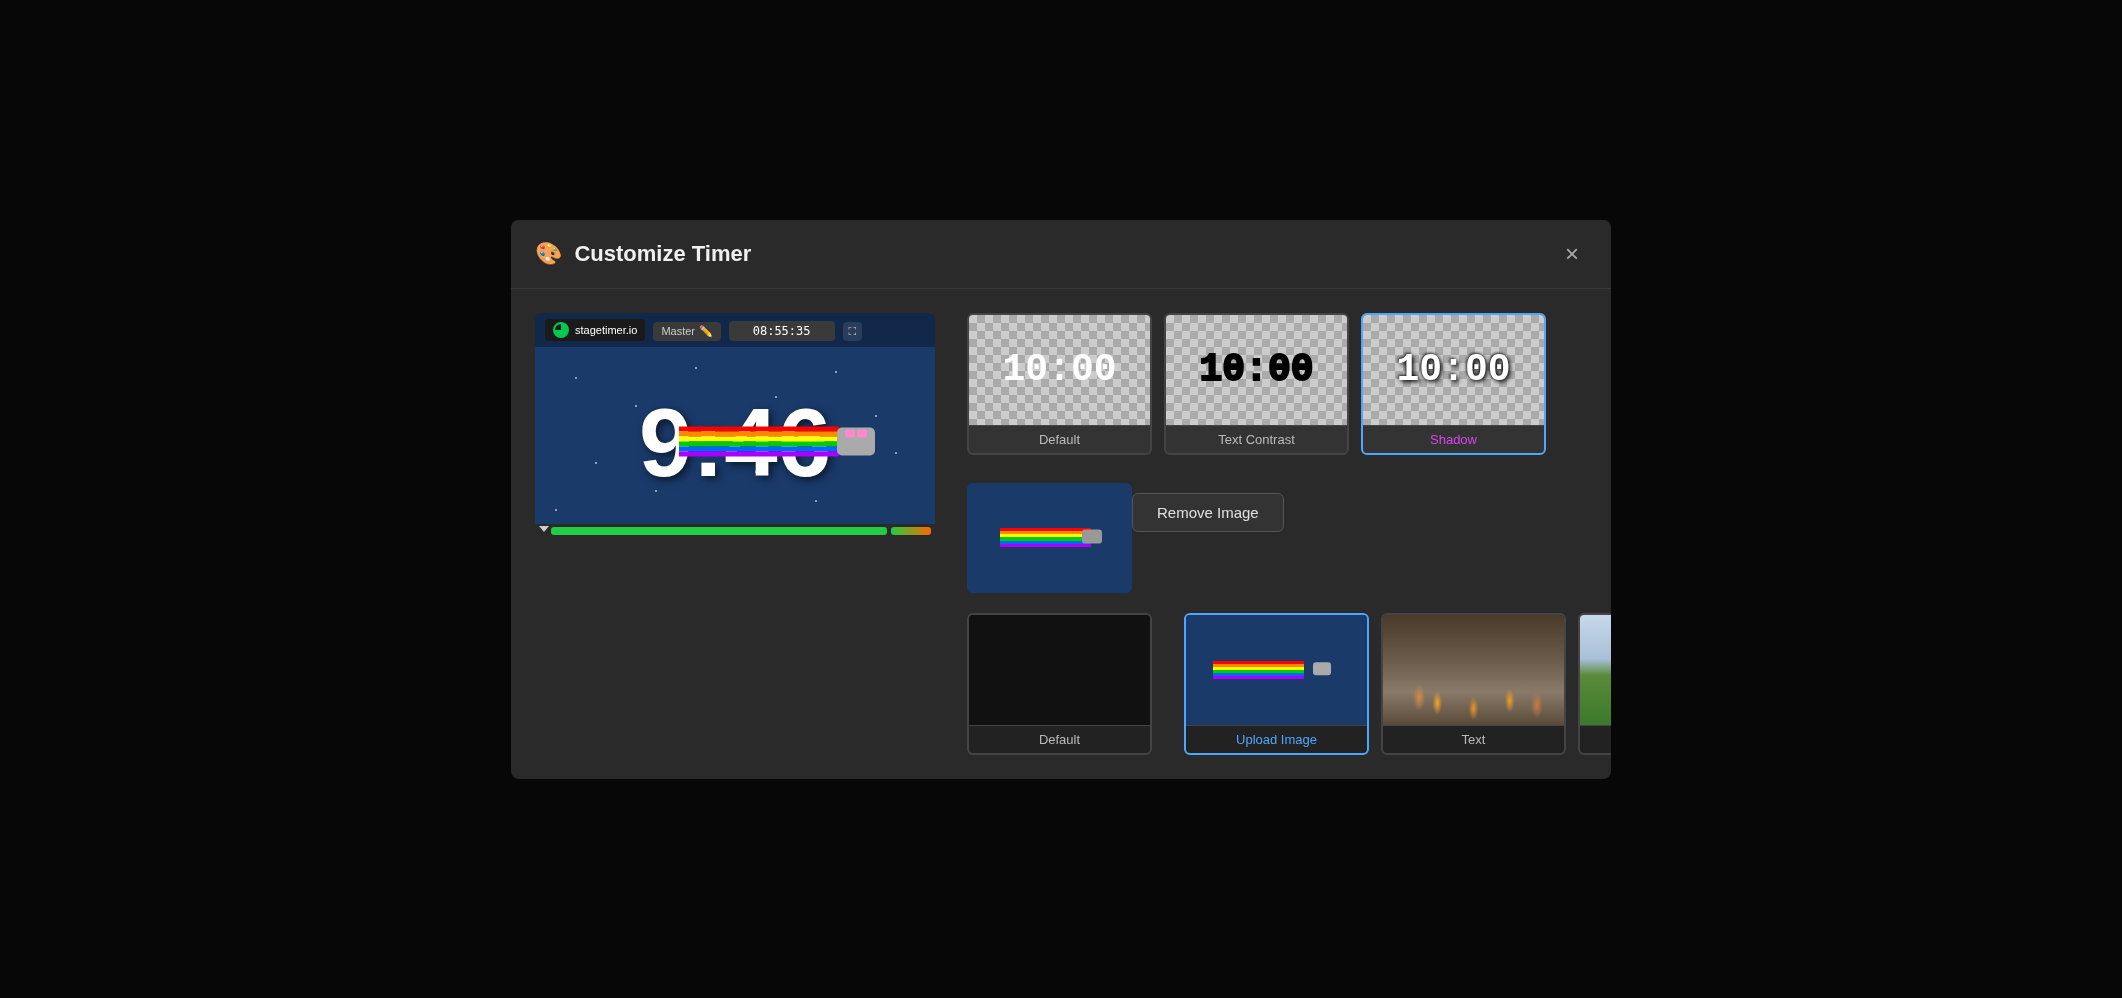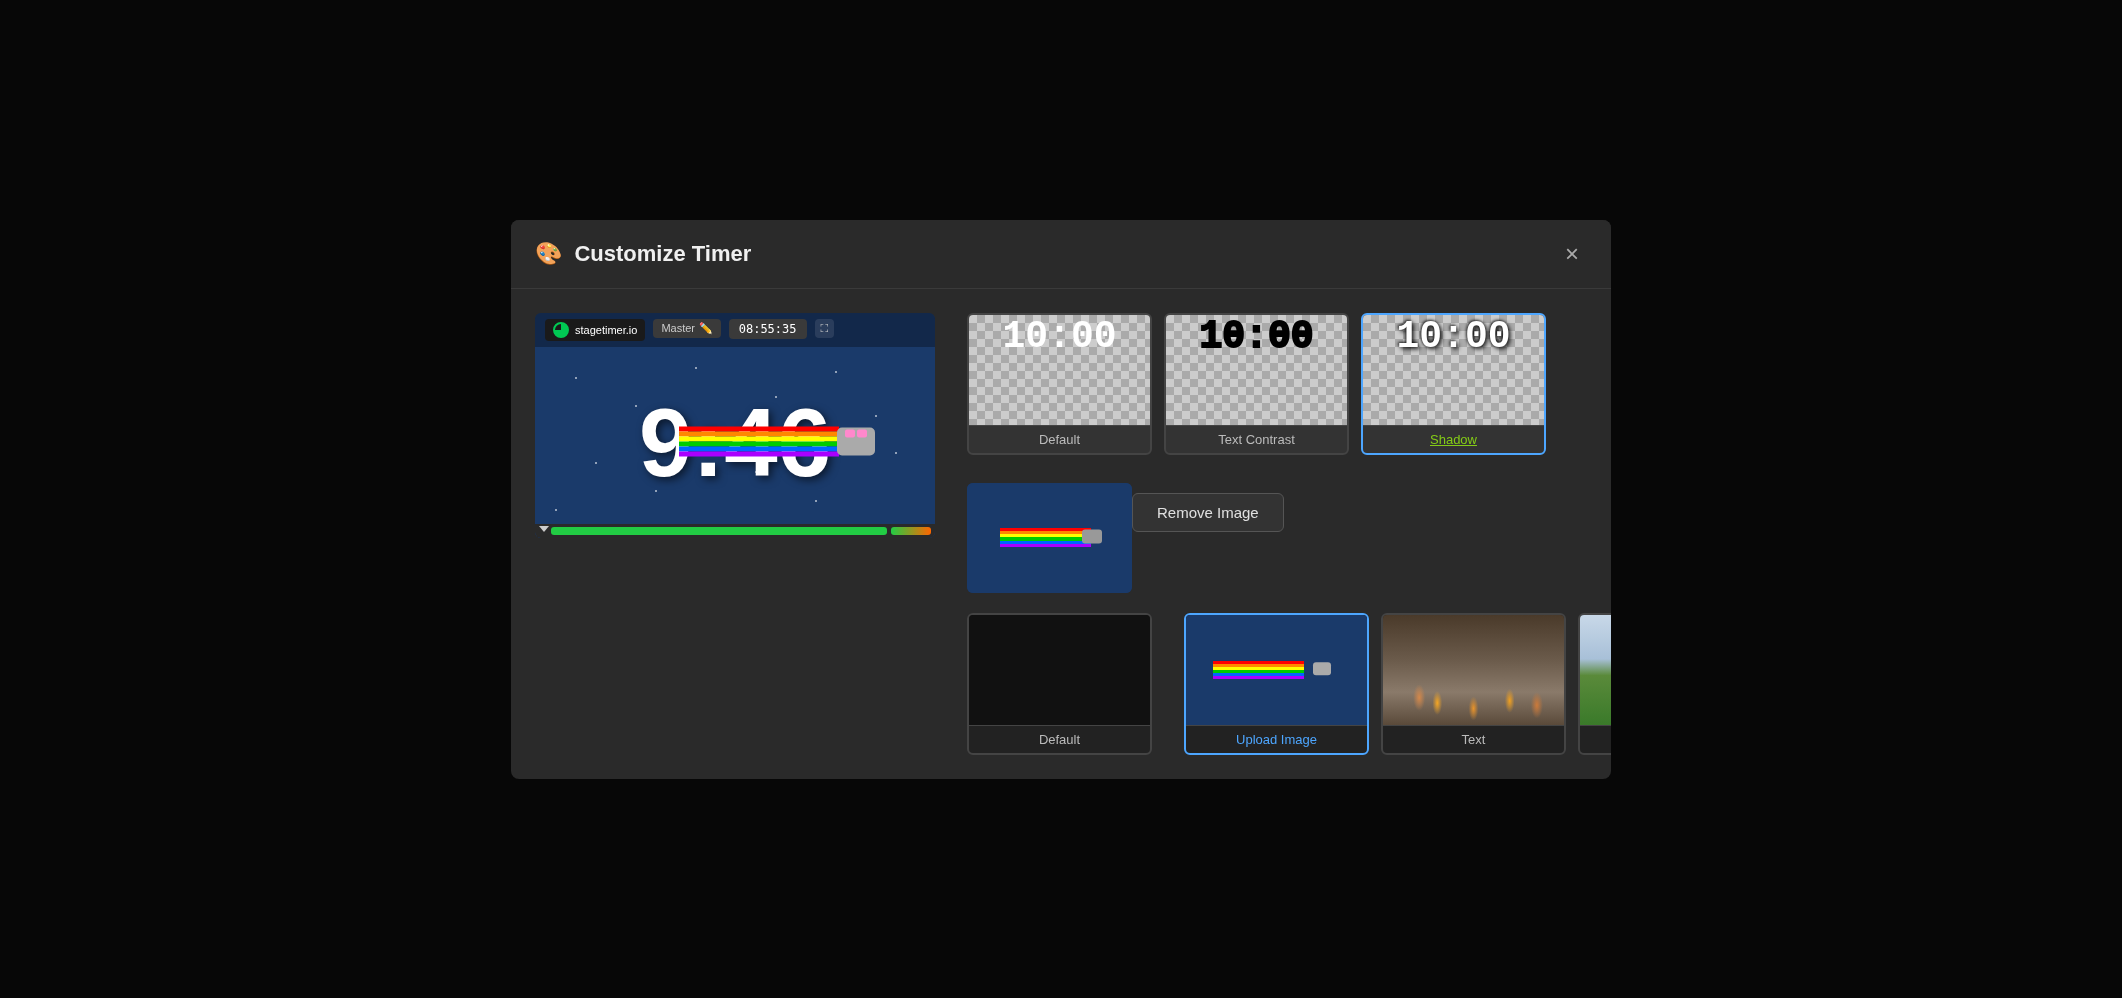--- a/index.html
+++ b/index.html
@@ -84,21 +84,21 @@
       width: 100%;
       aspect-ratio: 16/9;
       border-radius: 6px;
       overflow: hidden;
       position: relative;
       background: #1a3a6a;
     }
 
     .timer-topbar {
       display: flex;
-      align-items: flex-start;
+      align-items: flex-end;
       gap: 8px;
       padding: 6px 10px;
       background: rgba(0,0,0,0.3);
       position: relative;
       z-index: 10;
     }
 
     .logo-badge {
       display: flex;
       align-items: center;
@@ -125,21 +125,21 @@
       font-size: 11px;
       color: #ccc;
       display: flex;
       align-items: center;
       gap: 4px;
     }
 
     .time-badge {
       background: #3a3a3a;
       border-radius: 4px;
-      padding: 3px 10px;
+      padding: 3px 24px;
       font-size: 12px;
       font-family: monospace;
       color: #fff;
     }
 
     .expand-badge {
       background: rgba(255,255,255,0.1);
       border-radius: 4px;
       padding: 3px 6px;
       font-size: 11px;
@@ -209,21 +209,21 @@
     }
 
     .text-option.selected {
       border-color: #4da6ff;
     }
 
     .text-option-preview {
       width: 100%;
       height: 110px;
       display: flex;
-      align-items: flex-start;
+      align-items: center;
       justify-content: center;
       position: relative;
       overflow: hidden;
     }
 
     
     .checkered {
       background-image:
         linear-gradient(45deg, #aaa 25%, transparent 25%),
         linear-gradient(-45deg, #aaa 25%, transparent 25%),
@@ -236,22 +236,21 @@
 
     .text-option-label {
       text-align: center;
       padding: 6px;
       font-size: 13px;
       color: #bbb;
       border-top: 1px solid #444;
     }
 
     .text-option.selected .text-option-label {
-      color: #84cc16;
-      text-decoration: underline;
+      color: #d946ef;
     }
 
     
     .timer-text-default {
       font-size: 38px;
       font-weight: 900;
       color: white;
       font-family: 'Courier New', monospace;
     }
 

